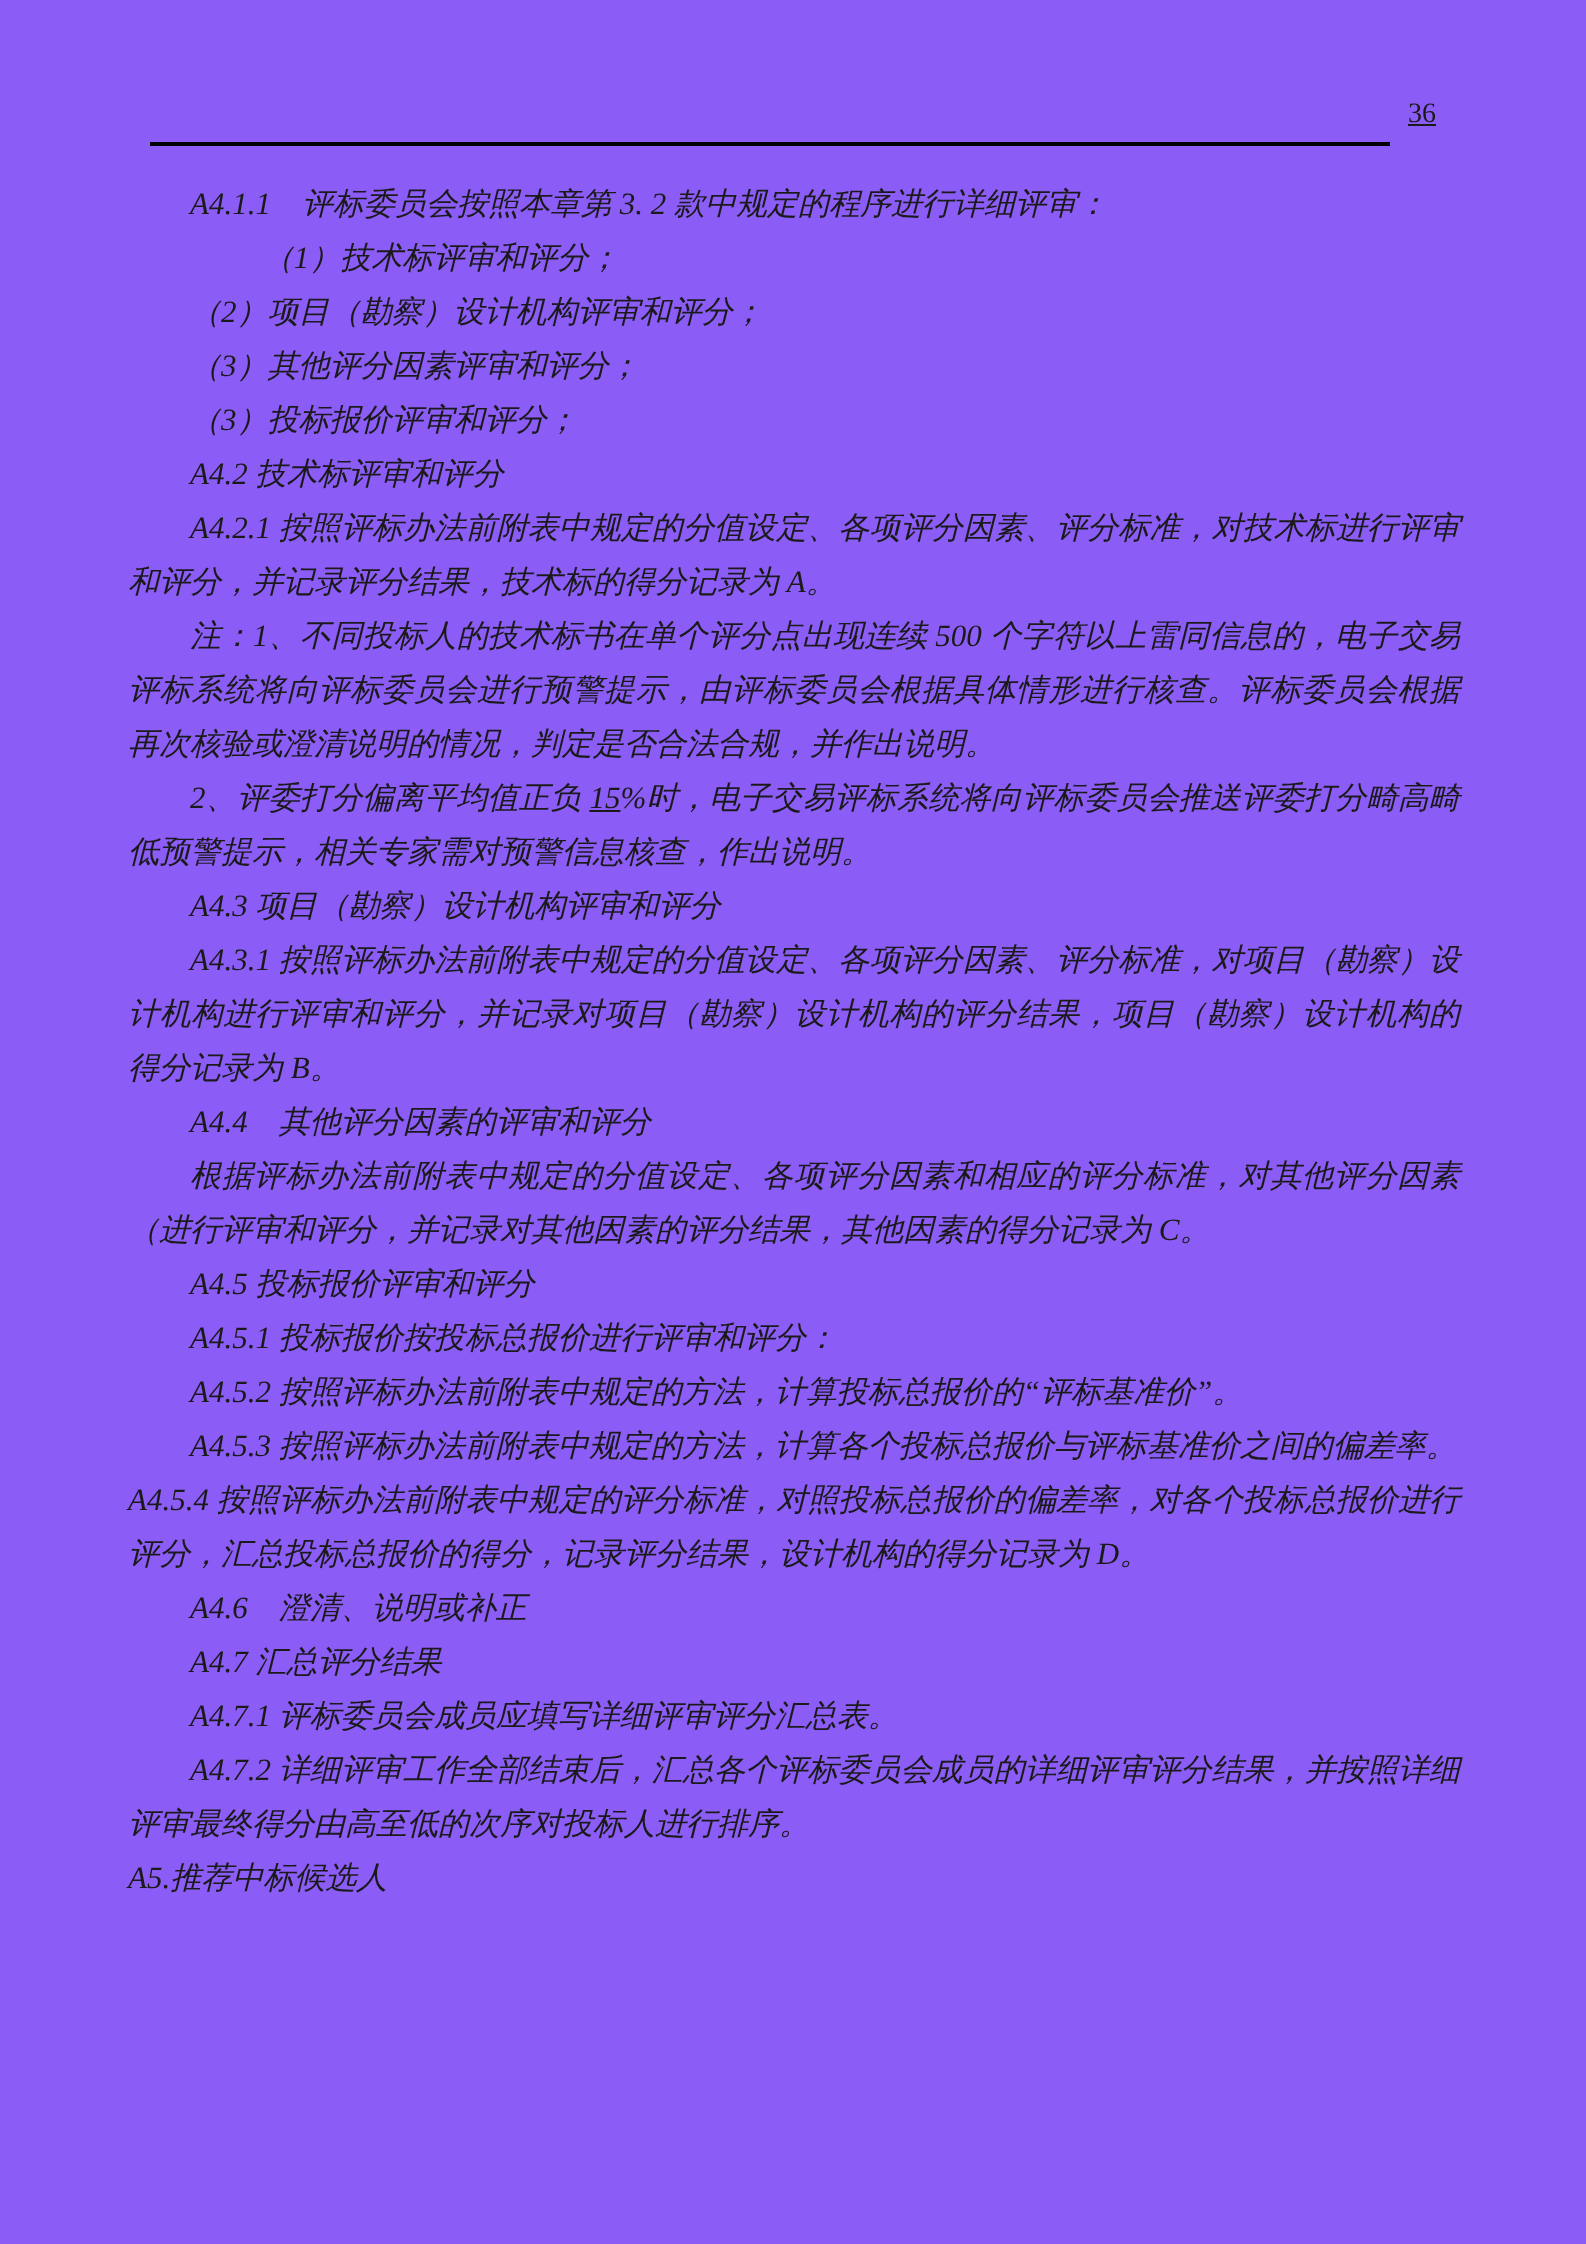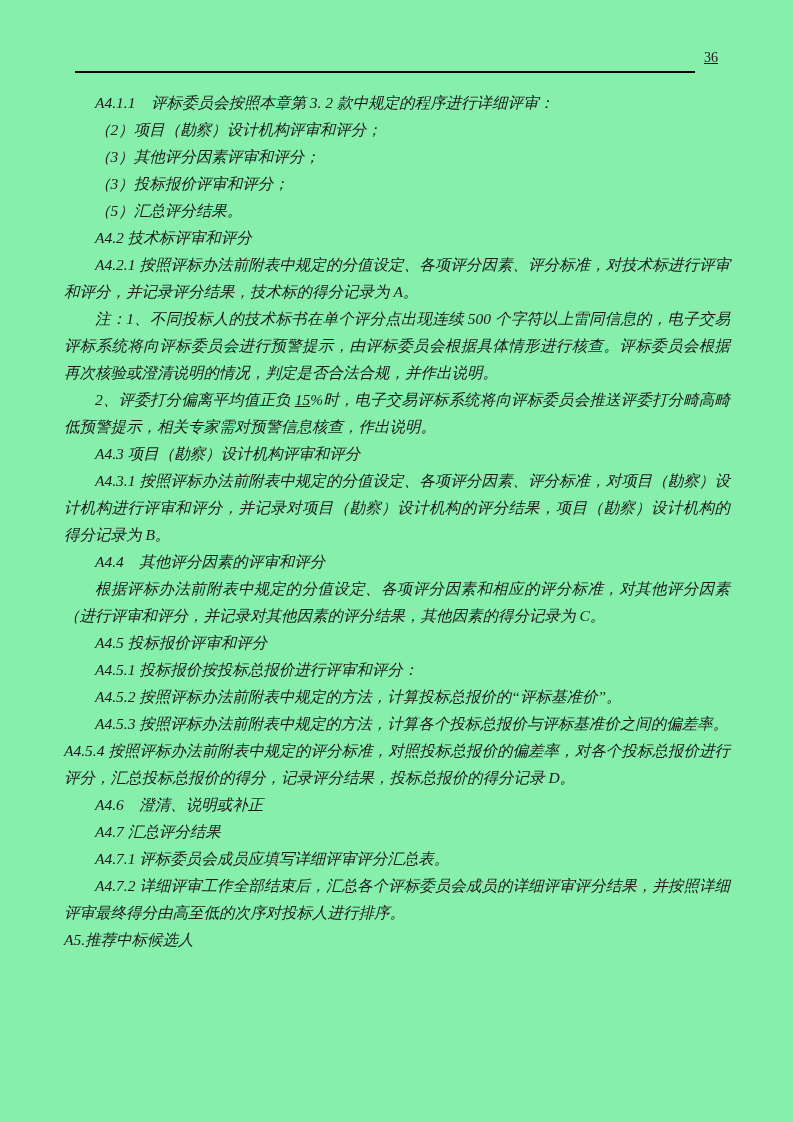--- a/index.html
+++ b/index.html
@@ -1,20 +1,20 @@
 <!DOCTYPE html>
 <html><head>
 <meta charset="utf-8">
 <style>
   html,body{margin:0;padding:0;background:#888;}
   .page{
     position:relative;
     width:793px;height:1122px;
     margin:0 auto;
-    background:#86efac;
+    background:#8b5cf6;
     font-family:"Liberation Serif","DejaVu Serif",serif;
     color:#1a1a1a;
     overflow:hidden;
   }
   .header-rule{
     position:absolute;
     top:71px;left:75px;width:620px;height:2px;
     background:#000000;
   }
   .page-number{
@@ -43,37 +43,37 @@
 </head>
 <body>
 
 <div class="page">
 
   <div class="header-rule"></div>
   <span class="page-number">36</span>
 
   <div class="content">
     <p class="ind2">A4.1.1　评标委员会按照本章第 3. 2 款中规定的程序进行详细评审：</p>
+    <p class="ind43">（1）技术标评审和评分；</p>
     <p class="ind2">（2）项目（勘察）设计机构评审和评分；</p>
     <p class="ind2">（3）其他评分因素评审和评分；</p>
     <p class="ind2">（3）投标报价评审和评分；</p>
-    <p class="ind2">（5）汇总评分结果。</p>
     <p class="ind2">A4.2 技术标评审和评分</p>
     <p class="ind2">A4.2.1 按照评标办法前附表中规定的分值设定、各项评分因素、评分标准，对技术标进行评审和评分，并记录评分结果，技术标的得分记录为 A。</p>
     <p class="ind2">注：1、不同投标人的技术标书在单个评分点出现连续 500 个字符以上雷同信息的，电子交易评标系统将向评标委员会进行预警提示，由评标委员会根据具体情形进行核查。评标委员会根据再次核验或澄清说明的情况，判定是否合法合规，并作出说明。</p>
     <p class="ind2"><span>2、评委打分偏离平均值正负 </span><span class="u">15</span><span>%时，电子交易评标系统将向评标委员会推送评委打分畸高畸低预警提示，相关专家需对预警信息核查，作出说明。</span></p>
     <p class="ind2">A4.3 项目（勘察）设计机构评审和评分</p>
     <p class="ind2">A4.3.1 按照评标办法前附表中规定的分值设定、各项评分因素、评分标准，对项目（勘察）设计机构进行评审和评分，并记录对项目（勘察）设计机构的评分结果，项目（勘察）设计机构的得分记录为 B。</p>
     <p class="ind2">A4.4　其他评分因素的评审和评分</p>
     <p class="ind2">根据评标办法前附表中规定的分值设定、各项评分因素和相应的评分标准，对其他评分因素（进行评审和评分，并记录对其他因素的评分结果，其他因素的得分记录为 C。</p>
     <p class="ind2">A4.5 投标报价评审和评分</p>
     <p class="ind2">A4.5.1 投标报价按投标总报价进行评审和评分：</p>
     <p class="ind2">A4.5.2 按照评标办法前附表中规定的方法，计算投标总报价的“评标基准价”。</p>
     <p class="ind2">A4.5.3 按照评标办法前附表中规定的方法，计算各个投标总报价与评标基准价之间的偏差率。</p>
-    <p class="ind0">A4.5.4 按照评标办法前附表中规定的评分标准，对照投标总报价的偏差率，对各个投标总报价进行评分，汇总投标总报价的得分，记录评分结果，投标总报价的得分记录 D。</p>
+    <p class="ind0">A4.5.4 按照评标办法前附表中规定的评分标准，对照投标总报价的偏差率，对各个投标总报价进行评分，汇总投标总报价的得分，记录评分结果，设计机构的得分记录为 D。</p>
     <p class="ind2">A4.6　澄清、说明或补正</p>
     <p class="ind2">A4.7 汇总评分结果</p>
     <p class="ind2">A4.7.1 评标委员会成员应填写详细评审评分汇总表。</p>
     <p class="ind2">A4.7.2 详细评审工作全部结束后，汇总各个评标委员会成员的详细评审评分结果，并按照详细评审最终得分由高至低的次序对投标人进行排序。</p>
     <p class="ind0">A5.推荐中标候选人</p>
   </div>
 
 </div>
 
 </body></html>

